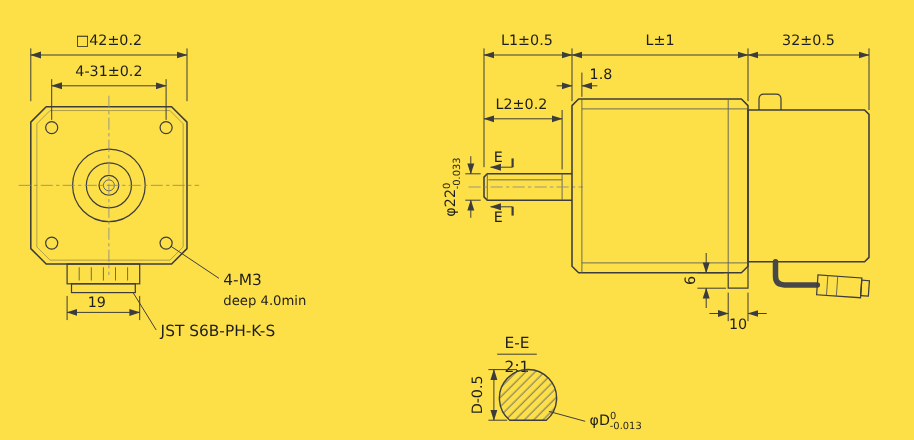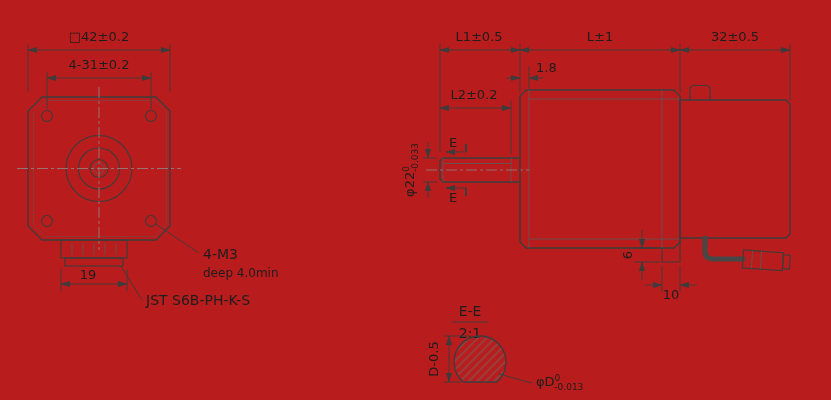--- a/index.html
+++ b/index.html
@@ -1,16 +1,16 @@
 <!DOCTYPE html>
 <html><head>
 <meta charset="utf-8">
 <style>
   html,body{margin:0;padding:0;background:#fbfbfb;}
-  .canvas{position:relative;width:831px;height:400px;background:#b91c1c;overflow:hidden;
+  .canvas{position:relative;width:831px;height:400px;background:#fde047;overflow:hidden;
           font-family:"DejaVu Sans", sans-serif;}
   svg text{font-family:"DejaVu Sans", sans-serif;fill:#1e1e1e;}
   .dimtxt{font-size:13px;}
   .bigtxt{font-size:14px;}
   .smalltxt{font-size:12px;}
   .toltxt{font-size:9px;}
   .outline{stroke:#3c3c3c;stroke-width:1.4;fill:none;stroke-linejoin:round;}
   .medline{stroke:#3c3c3c;stroke-width:1.1;fill:none;}
   .thin{stroke:#5a5a5a;stroke-width:0.8;fill:none;}
   .dimline{stroke:#3c3c3c;stroke-width:0.9;fill:none;}

